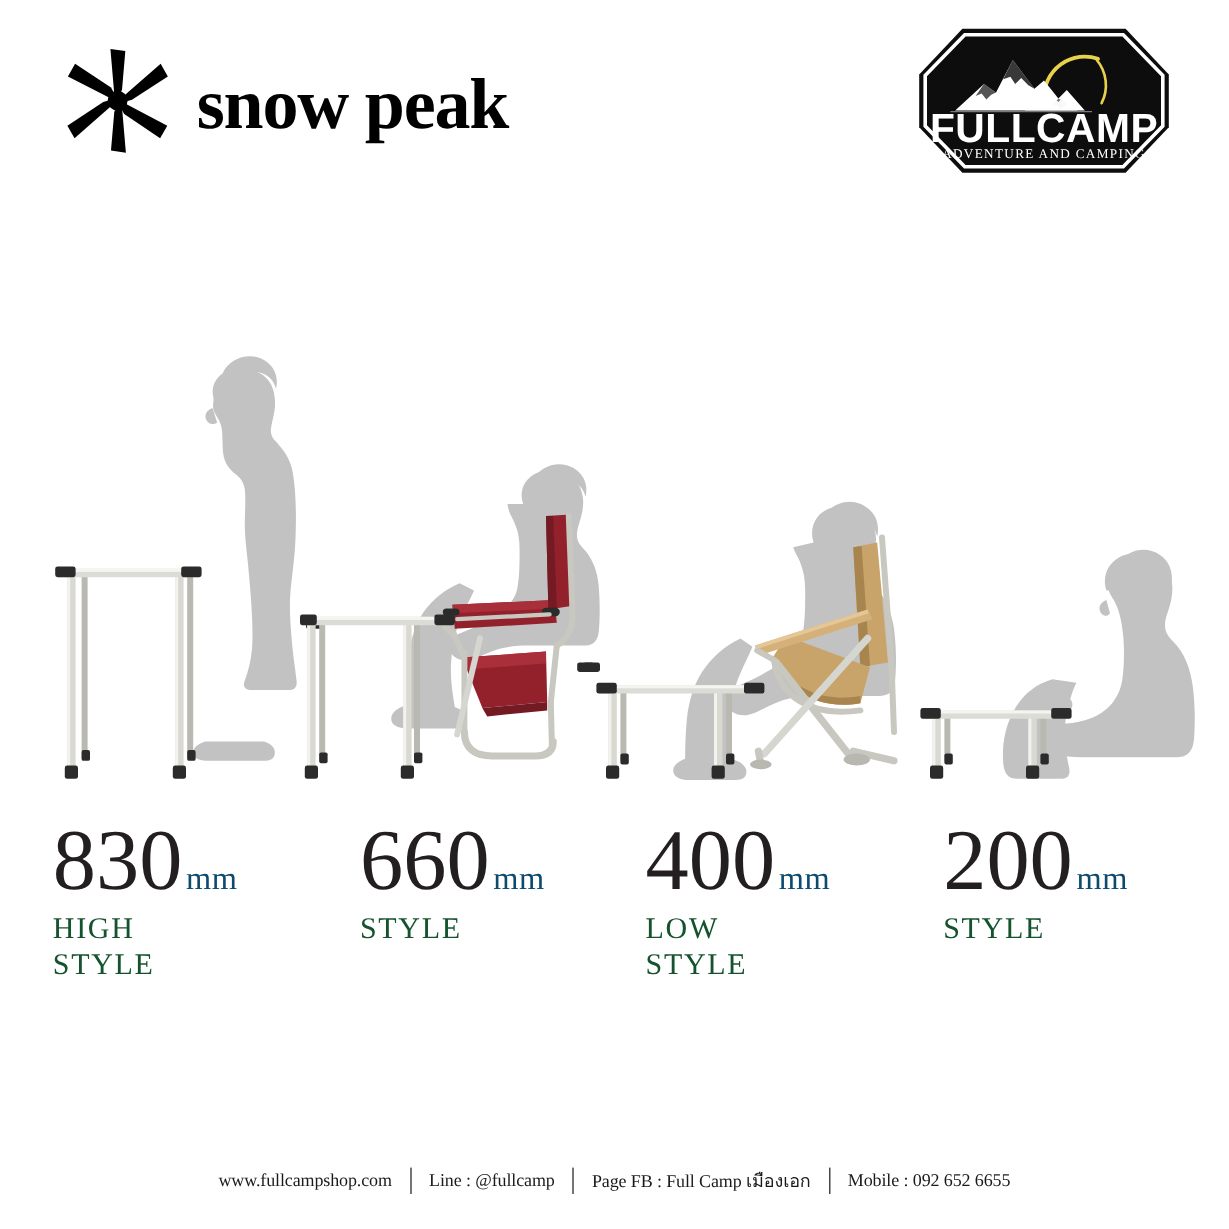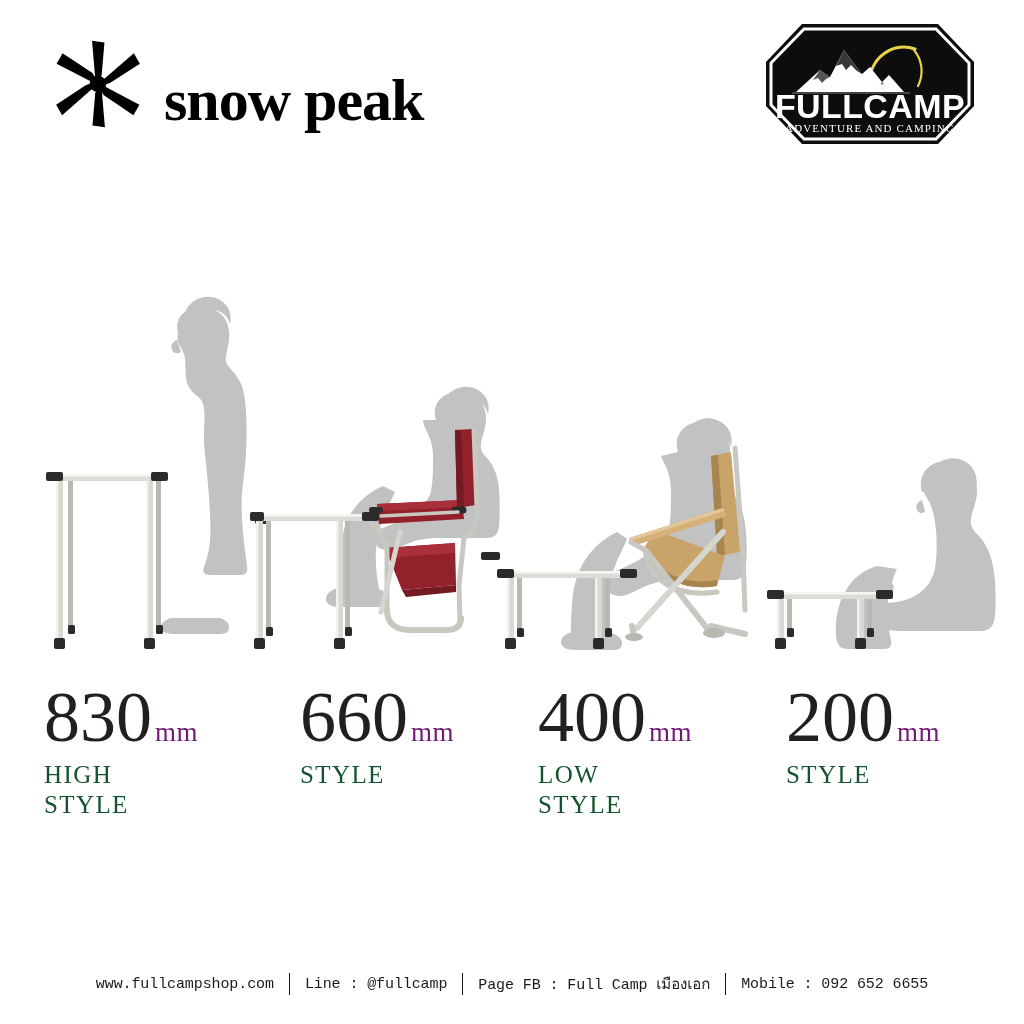--- a/index.html
+++ b/index.html
@@ -21,21 +21,21 @@
     inset: 0;
     background: #ffffff;
   }
 
   
   .brand-logo {
     position: absolute;
     left: 52px;
     top: 38px;
     display: flex;
-    align-items: flex-end;
+    align-items: center;
     gap: 20px;
   }
   .brand-mark {
     width: 92px;
     height: 92px;
     flex: 0 0 auto;
     display: block;
   }
   .brand-word {
     font-family: "Liberation Serif", serif;
@@ -94,21 +94,21 @@
     font-weight: 400;
     color: #231f20;
     letter-spacing: 0px;
     line-height: 0.95;
     margin-top: 23px;
   }
   .cap-unit {
     font-family: "Liberation Serif", serif;
     font-size: 27px;
     font-weight: 400;
-    color: #701a75;
+    color: #0c4a6e;
     margin-left: 3px;
     letter-spacing: 0.5px;
   }
   .cap-style {
     font-family: "Liberation Serif", serif;
     font-size: 25px;
     color: #14532d;
     letter-spacing: 1.4px;
     line-height: 1.18;
     margin-top: 9px;
@@ -120,21 +120,21 @@
     position: absolute;
     left: 0;
     bottom: 28px;
     width: 1024px;
     display: flex;
     justify-content: center;
     align-items: center;
     gap: 0;
   }
   .footer-item {
-    font-family: Liberation Mono, monospace;
+    font-family: Liberation Serif, serif;
     font-size: 15px;
     color: #1a1a1a;
     padding: 0 15px;
     white-space: nowrap;
     letter-spacing: -0.1px;
   }
   .footer-sep {
     width: 1px;
     height: 22px;
     background: #1a1a1a;

